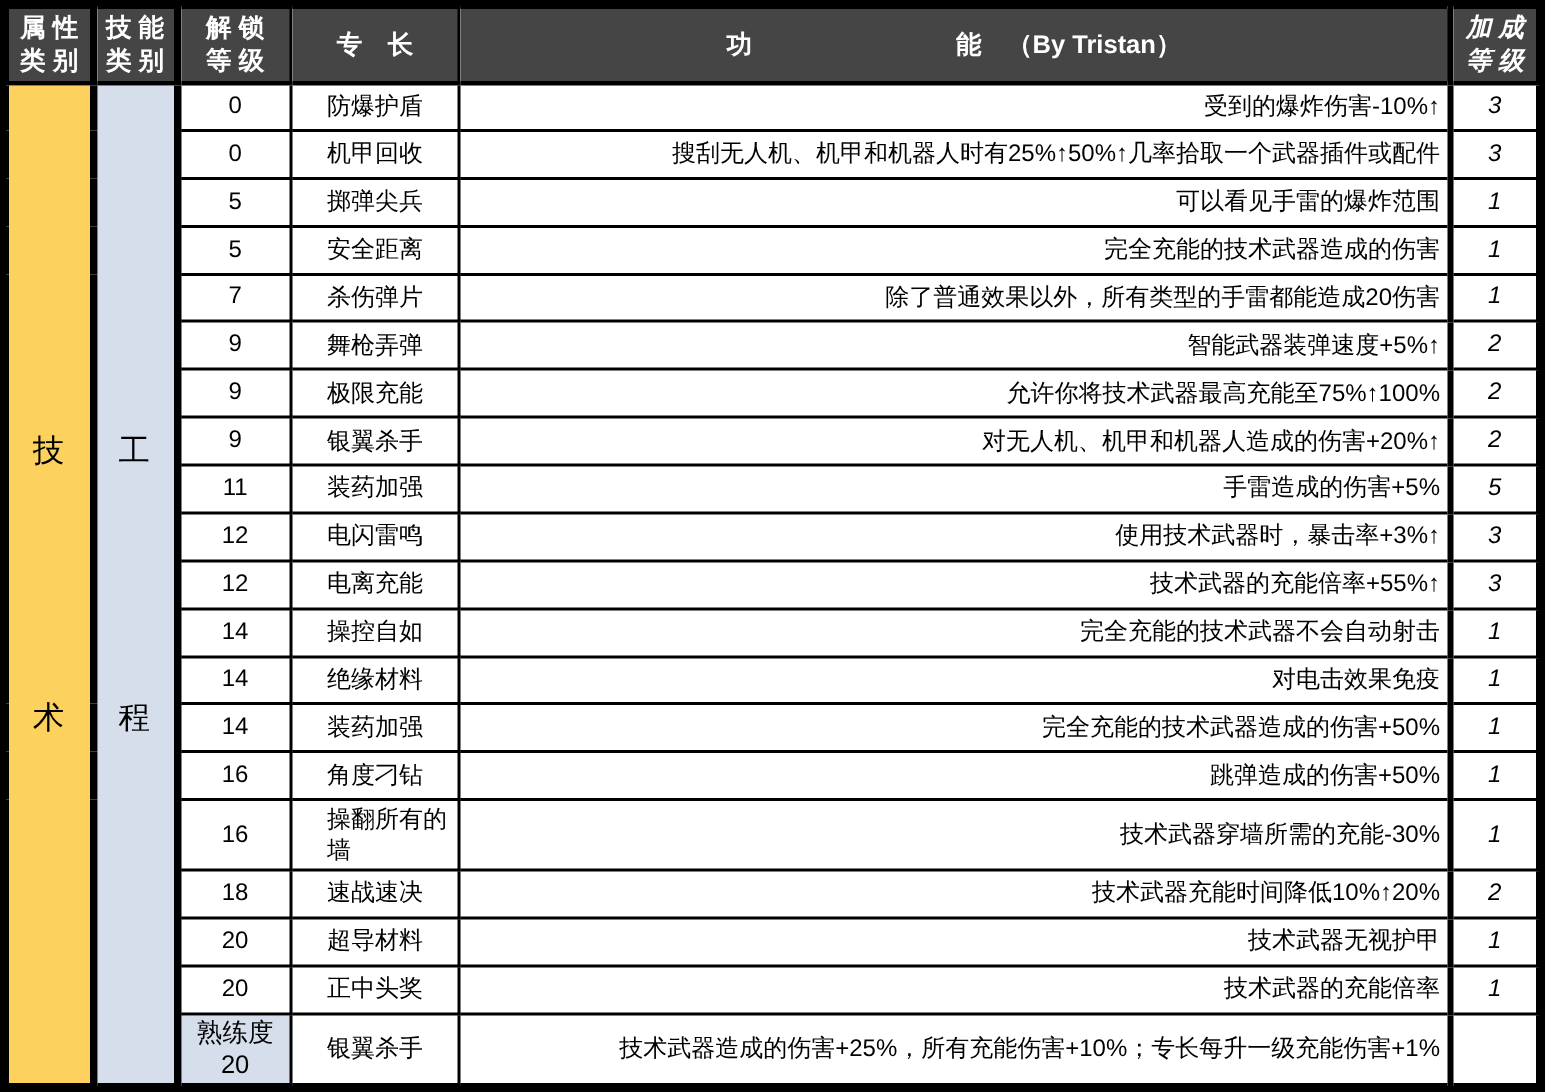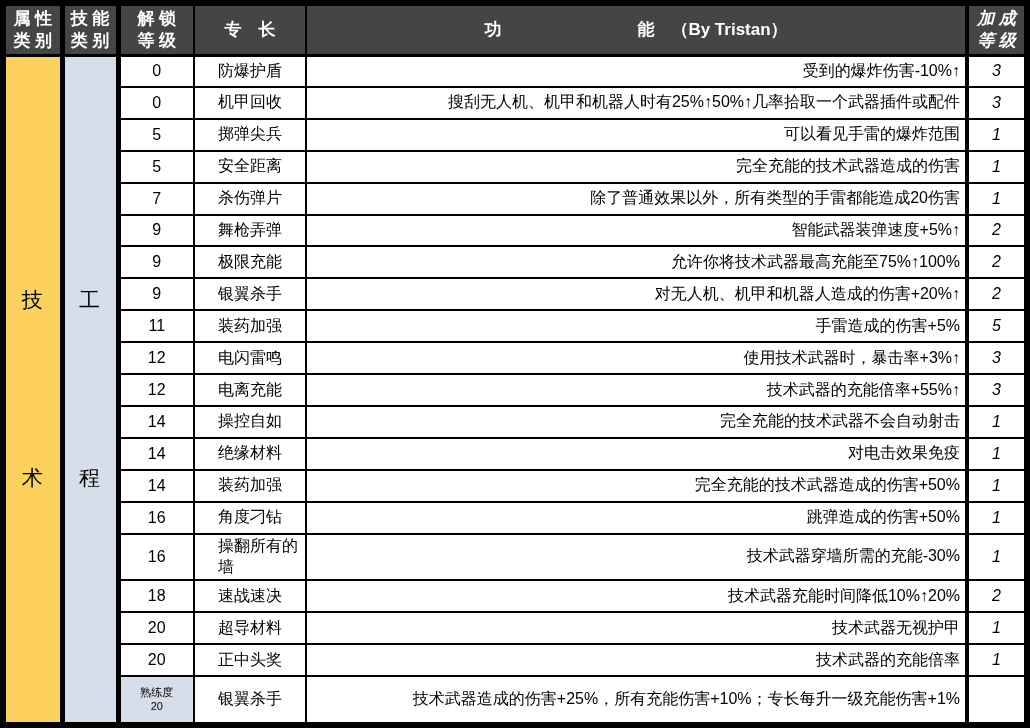--- a/index.html
+++ b/index.html
@@ -61,21 +61,21 @@
     font-size: 21px;
     letter-spacing: 1px;
   }
   .vchar2 { margin-top: 150px; }
   .cell-unlock { text-align: center; }
   .cell-perk  { text-align: left; padding-left: 23px; }
   .cell-func  { text-align: right; padding: 0 5px; white-space: nowrap; }
   .cell-bonus { text-align: center; }
   .mastery {
     background: var(--skill-bg, #D7DEEB);
-    font-size: 11px;
+    font-size: 17px;
     line-height: 1.25;
     white-space: pre-line;
   }
 </style>
 </head>
 <body>
 
 <div class="frame">
   <table class="perk-table">
     <colgroup>

